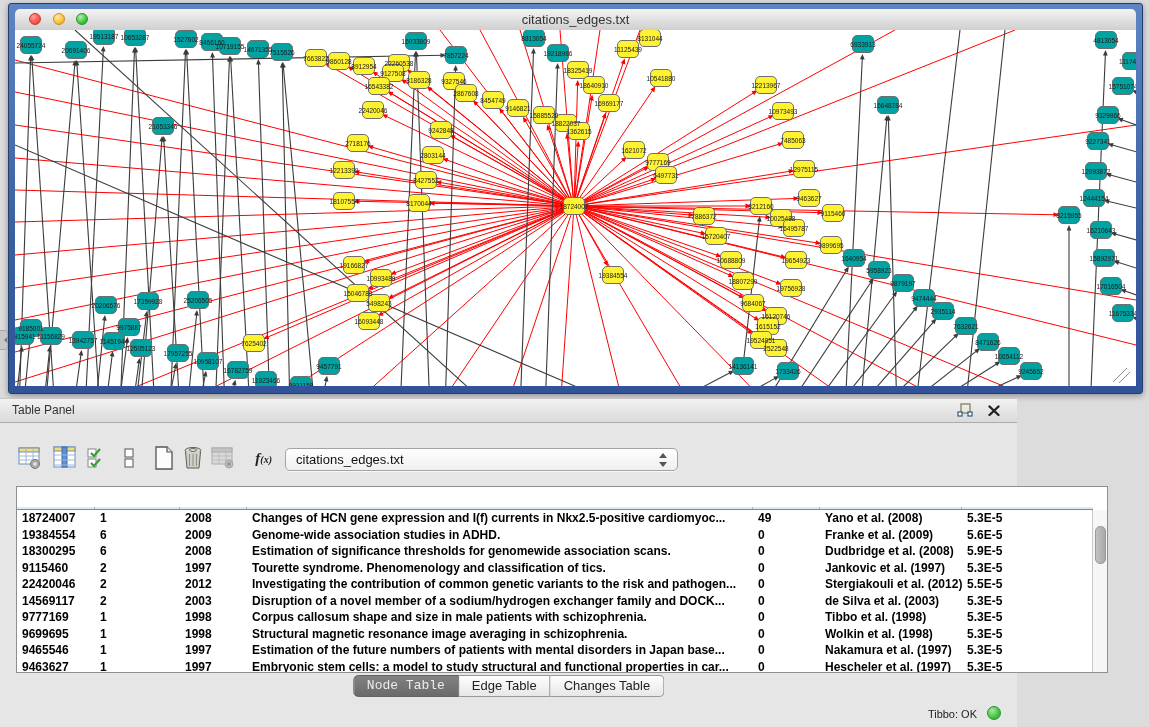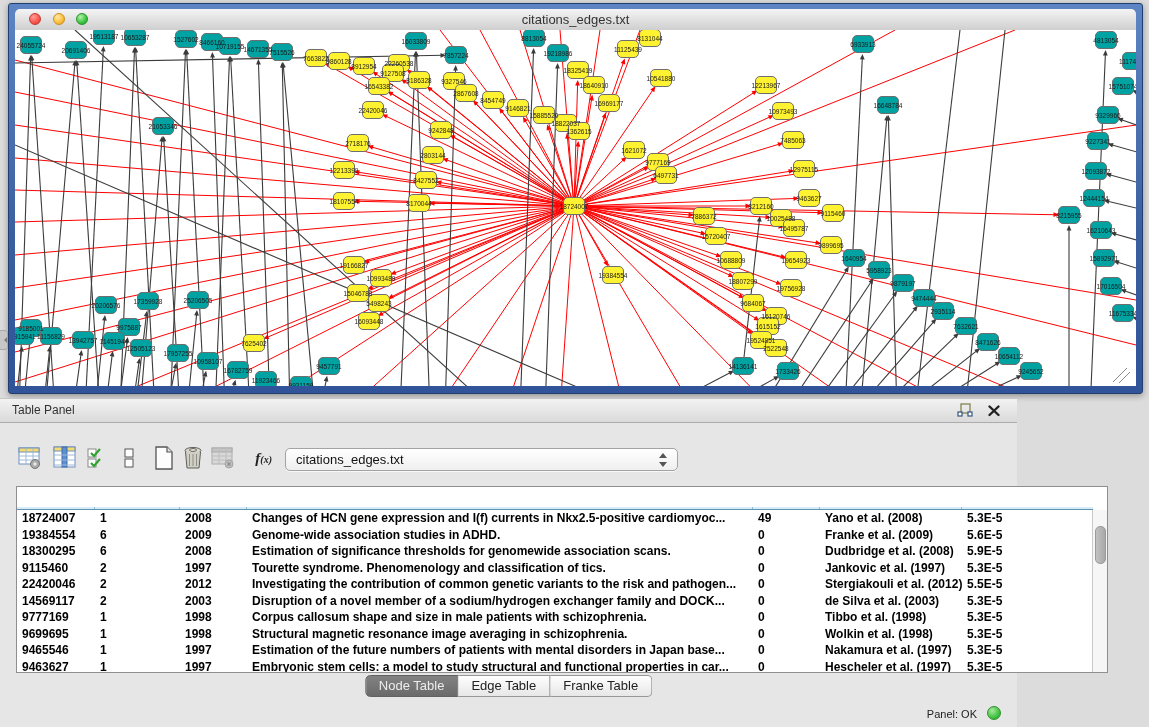--- a/index.html
+++ b/index.html
@@ -57,21 +57,21 @@
   .tcell{display:inline-block;box-sizing:border-box;height:16.5px;line-height:16px;font-size:12px;color:#000;
     padding:0 5px;overflow:hidden;vertical-align:top;}
   .vscroll{position:absolute;right:0;top:23px;width:14px;bottom:0;background:#F6F6F6;border-left:1px solid #C9C9C9;}
   .vthumb{position:absolute;left:2px;top:16px;width:9px;height:36px;background:linear-gradient(90deg,#C2C2C2,#A8A8A8);border-radius:5px;border:1px solid #9A9A9A;}
 
   .tabbar{position:absolute;left:50%;top:277px;transform:translateX(-50%);white-space:nowrap;}
   .seg{display:inline-block;height:20px;line-height:20px;padding:0 13px;font-size:13px;color:#222;
     border:1px solid #979797;border-left:none;background:linear-gradient(#FEFEFE,#E7E7E7);vertical-align:top;}
   .seg.first{border-left:1px solid #979797;border-radius:5px 0 0 5px;}
   .seg.last{border-radius:0 5px 5px 0;}
-  .seg.sel{background:linear-gradient(#828282,#6A6A6A);color:#EDEDED;border-color:#616161;}
+  .seg.sel{background:linear-gradient(#828282,#6A6A6A);color:#EDEDED;border-color:#616161;font-family:Liberation Mono, monospace;}
 
   .statusbar{position:absolute;left:0;bottom:0;width:100%;height:27px;font-size:11px;color:#222;}
   .mem{position:absolute;right:40px;top:8px;}
   .memdot{position:absolute;right:16px;top:6px;width:14px;height:14px;border-radius:50%;
     background:radial-gradient(circle at 35% 30%,#A9E8A0,#41C341 60%,#28A32A);border:1px solid #2E8F2E;box-sizing:border-box;}
 </style>
 </head>
 <body>
 
 <div id="stage">
@@ -691,20 +691,20 @@
           <div class="trow"><div class="tcell" style="width: 78px;">9777169</div><div class="tcell" style="width: 85px;">1</div><div class="tcell" style="width: 67px;">1998</div><div class="tcell" style="width: 506px;">Corpus callosum shape and size in male patients with schizophrenia.</div><div class="tcell" style="width: 67px;">0</div><div class="tcell" style="width: 142px;">Tibbo et al. (1998)</div><div class="tcell" style="width: 133px;">5.3E-5</div></div>
           <div class="trow"><div class="tcell" style="width: 78px;">9699695</div><div class="tcell" style="width: 85px;">1</div><div class="tcell" style="width: 67px;">1998</div><div class="tcell" style="width: 506px;">Structural magnetic resonance image averaging in schizophrenia.</div><div class="tcell" style="width: 67px;">0</div><div class="tcell" style="width: 142px;">Wolkin et al. (1998)</div><div class="tcell" style="width: 133px;">5.3E-5</div></div>
           <div class="trow"><div class="tcell" style="width: 78px;">9465546</div><div class="tcell" style="width: 85px;">1</div><div class="tcell" style="width: 67px;">1997</div><div class="tcell" style="width: 506px;">Estimation of the future numbers of patients with mental disorders in Japan base...</div><div class="tcell" style="width: 67px;">0</div><div class="tcell" style="width: 142px;">Nakamura et al. (1997)</div><div class="tcell" style="width: 133px;">5.3E-5</div></div>
           <div class="trow"><div class="tcell" style="width: 78px;">9463627</div><div class="tcell" style="width: 85px;">1</div><div class="tcell" style="width: 67px;">1997</div><div class="tcell" style="width: 506px;">Embryonic stem cells: a model to study structural and functional properties in car...</div><div class="tcell" style="width: 67px;">0</div><div class="tcell" style="width: 142px;">Hescheler et al. (1997)</div><div class="tcell" style="width: 133px;">5.3E-5</div></div>
         </div>
       <div class="vscroll">
         <div class="vthumb"></div>
       </div>
     </div>
 
-    <div class="tabbar" id="tabbar"><span class="seg first sel">Node Table</span><span class="seg">Edge Table</span><span class="seg last">Franke Table</span></div>
+    <div class="tabbar" id="tabbar"><span class="seg first sel">Node Table</span><span class="seg">Edge Table</span><span class="seg last">Changes Table</span></div>
 
     <div class="statusbar">
-      <span class="mem">Panel: OK</span>
+      <span class="mem">Tibbo: OK</span>
       <span class="memdot"></span>
     </div>
   </div>
 </div>
 
 </body></html>

